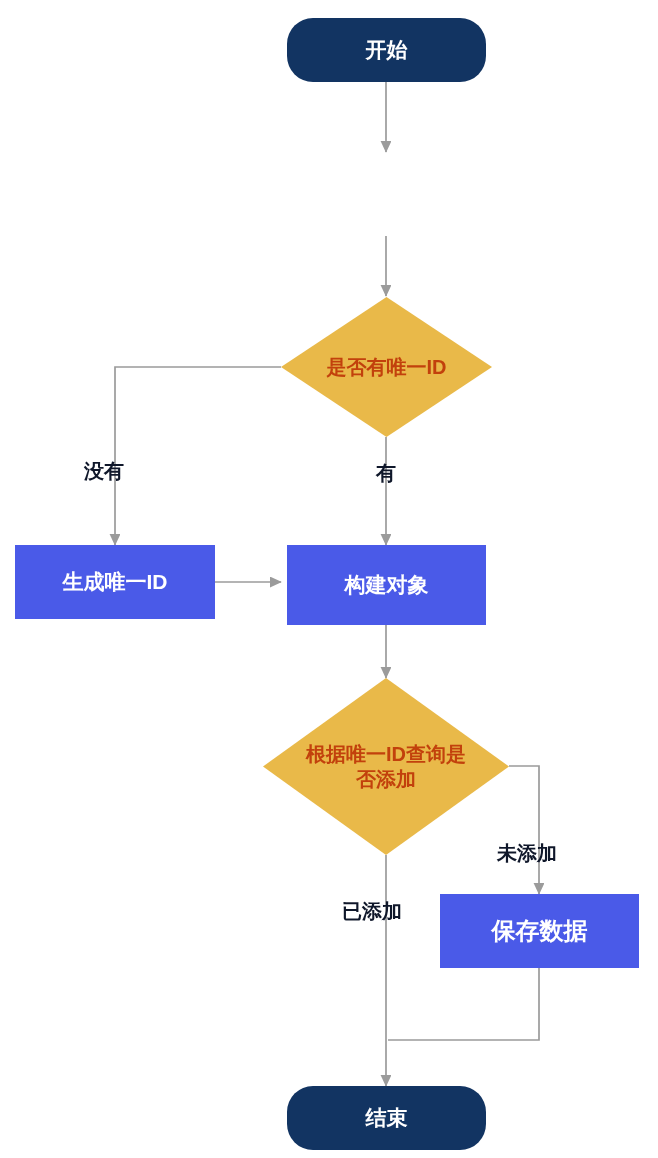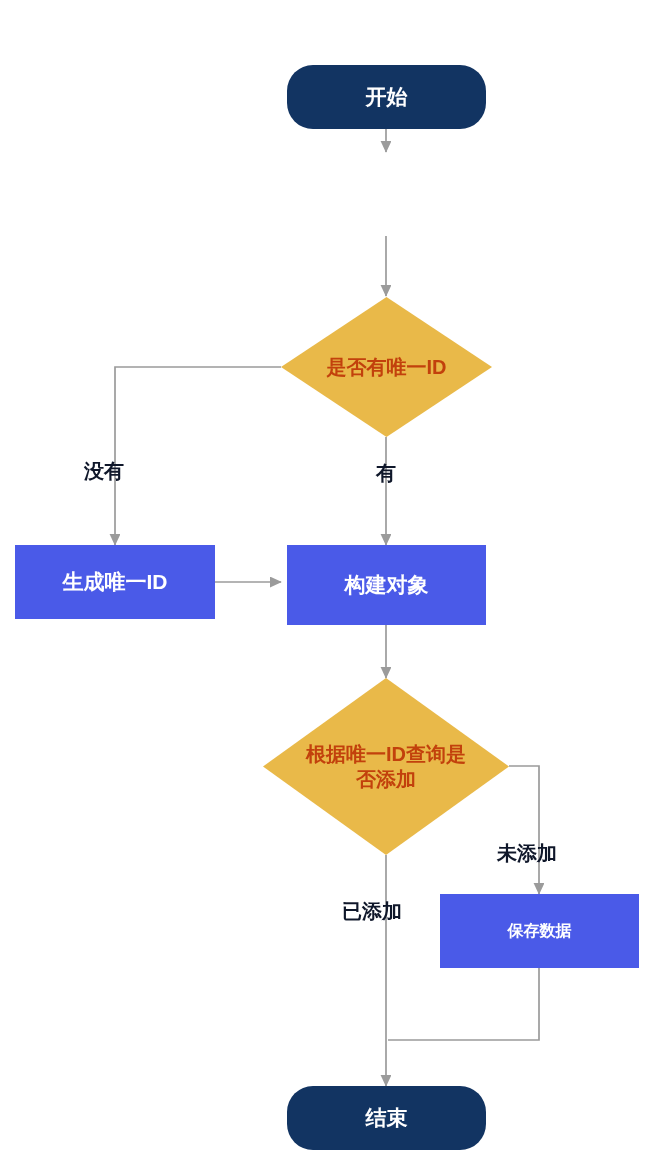--- a/index.html
+++ b/index.html
@@ -100,21 +100,21 @@
       <path d="M386,619 L386,678"></path>
 
       <path d="M509,766 L539,766 L539,894"></path>
 
       <path d="M386,855 L386,1086"></path>
 
       <path d="M539,968 L539,1040 L388,1040" marker-end="none"></path>
     </g>
   </svg>
 
-  <div class="node terminal" style="left:287px; top:18px; width:199px; height:64px; font-size:21px;margin-top:47px;">
+  <div class="node terminal" style="left:287px; top:18px; width:199px; height:64px; font-size:21px;">
     <span>开始</span>
   </div>
 
 
   <div class="node diamond-wrap" style="left:281px; top:297px; width:211px; height:140px; font-size:20px;">
     <svg class="diamond-shape" viewBox="0 0 211 140" preserveAspectRatio="none">
       <polygon points="105.5,0 211,70 105.5,140 0,70" fill="#e9b949"></polygon>
     </svg>
     <span class="diamond-label">是否有唯一ID</span>
   </div>
@@ -127,21 +127,21 @@
     <span>构建对象</span>
   </div>
 
   <div class="node diamond-wrap" style="left:263px; top:678px; width:246px; height:177px; font-size:20px;">
     <svg class="diamond-shape" viewBox="0 0 246 177" preserveAspectRatio="none">
       <polygon points="123,0 246,88.5 123,177 0,88.5" fill="#e9b949"></polygon>
     </svg>
     <span class="diamond-label">根据唯一ID查询是否添加</span>
   </div>
 
-  <div class="node rect" style="left:440px; top:894px; width:199px; height:74px; font-size:16px;">
+  <div class="node rect" style="left:440px; top:894px; width:199px; height:74px; font-size:24px;">
     <span>保存数据</span>
   </div>
 
   <div class="node terminal" style="left:287px; top:1086px; width:199px; height:64px; font-size:21px;">
     <span>结束</span>
   </div>
 
   <div class="edge-label" style="left:84px; top:458px; font-size:20px;">没有</div>
   <div class="edge-label" style="left:376px; top:460px; font-size:20px;">有</div>
   <div class="edge-label" style="left:497px; top:840px; font-size:20px;">未添加</div>

